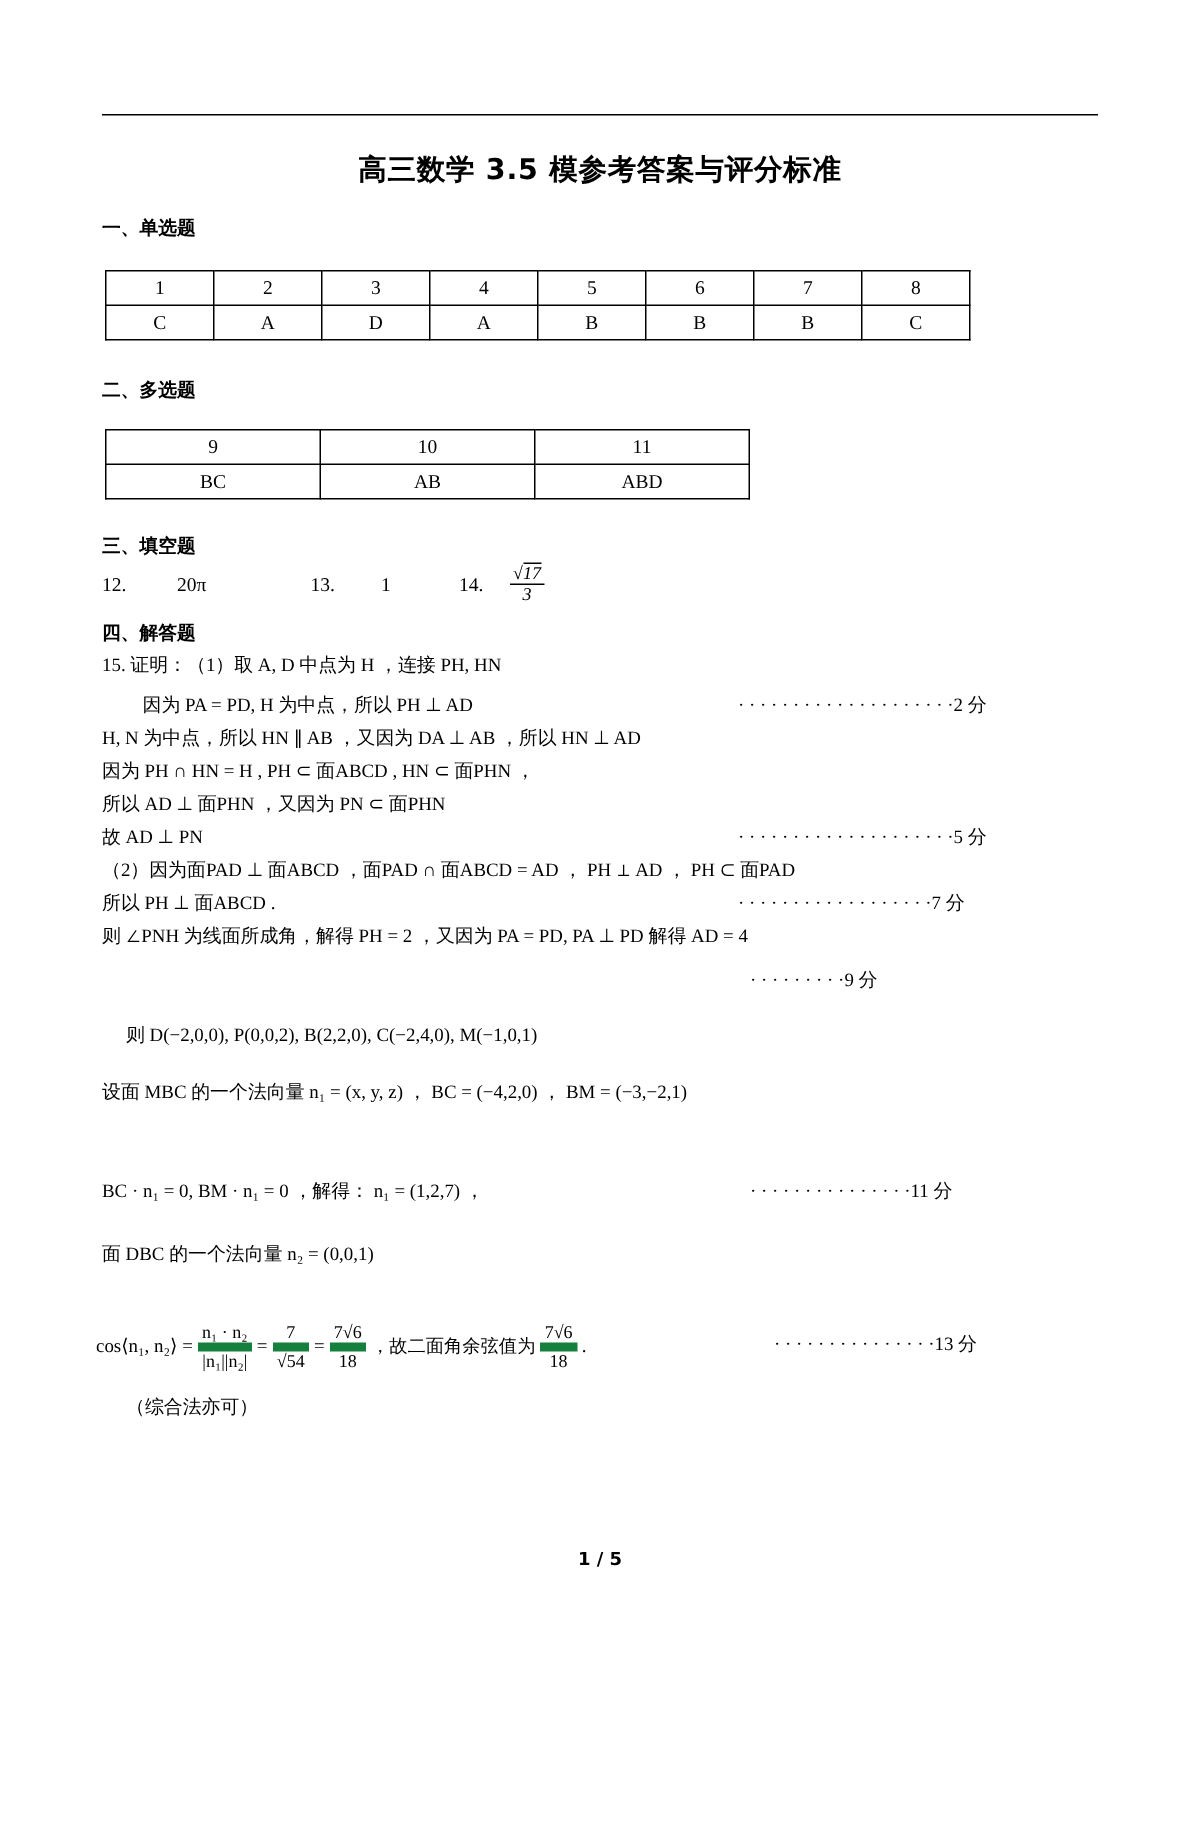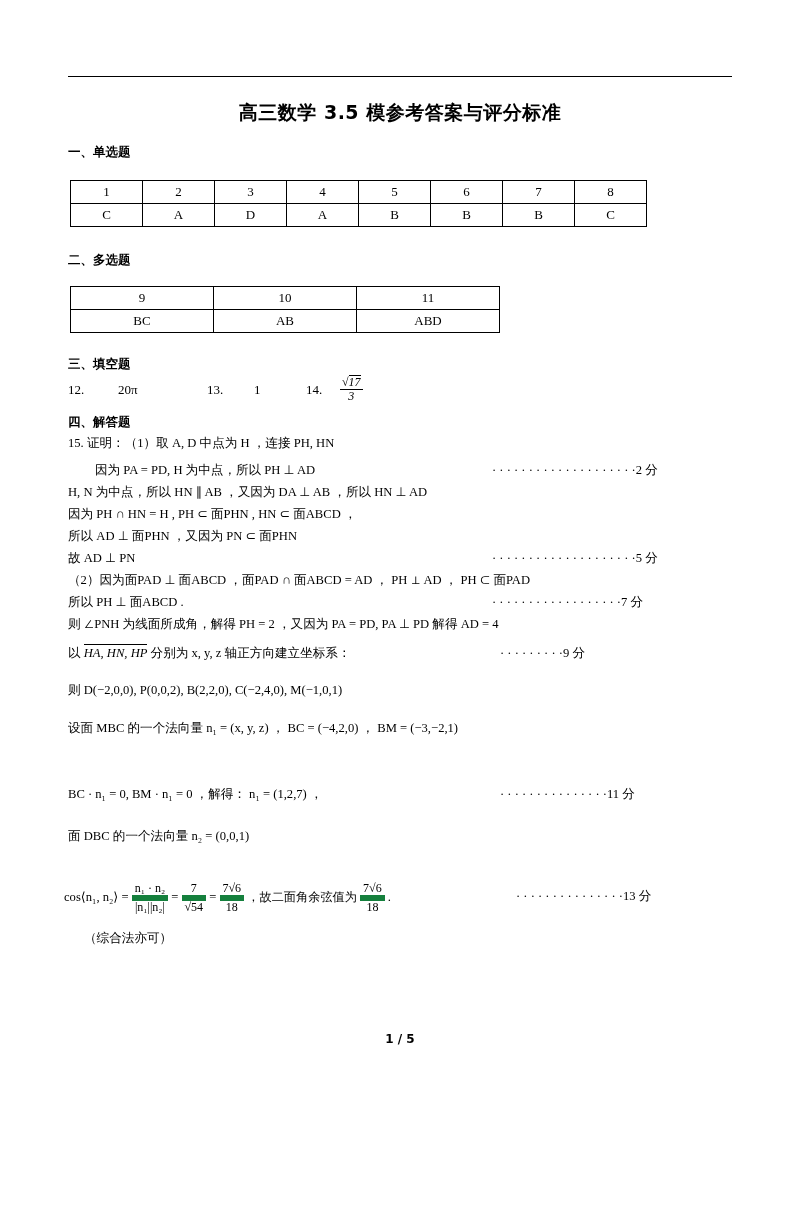--- a/index.html
+++ b/index.html
@@ -201,39 +201,36 @@
   </div>
 
   <div class="section-head" style="top:414px;">四、解答题</div>
 
   <div class="body-line" style="top:435px;">15. 证明：（1）取 A, D 中点为 H ，连接 PH, HN</div>
 
   <div class="body-line indent1" style="top:462px;">因为 PA = PD, H 为中点，所以 PH ⊥ AD</div>
   <div class="score" style="left:492px; top:462px;">· · · · · · · · · · · · · · · · · · · ·<span>2 分</span></div>
 
   <div class="body-line" style="top:484px;">H, N 为中点，所以 HN ∥ AB ，又因为 DA ⊥ AB ，所以 HN ⊥ AD</div>
-  <div class="body-line" style="top:506px;">因为 PH ∩ HN = H , PH ⊂ 面PHN , HN ⊂ 面ABCD ，</div>
+  <div class="body-line" style="top:506px;">因为 PH ∩ HN = H , PH ⊂ 面ABCD , HN ⊂ 面PHN ，</div>
   <div class="body-line" style="top:528px;">所以 AD ⊥ 面PHN ，又因为 PN ⊂ 面PHN</div>
 
   <div class="body-line" style="top:550px;">故 AD ⊥ PN</div>
   <div class="score" style="left:492px; top:550px;">· · · · · · · · · · · · · · · · · · · ·<span>5 分</span></div>
 
   <div class="body-line" style="top:572px;">（2）因为面PAD ⊥ 面ABCD ，面PAD ∩ 面ABCD = AD ， PH ⊥ AD ， PH ⊂ 面PAD</div>
 
   <div class="body-line" style="top:594px;">所以 PH ⊥ 面ABCD .</div>
   <div class="score" style="left:492px; top:594px;">· · · · · · · · · · · · · · · · · ·<span>7 分</span></div>
 
   <div class="body-line" style="top:616px;">则 ∠PNH 为线面所成角，解得 PH = 2 ，又因为 PA = PD, PA ⊥ PD 解得 AD = 4</div>
 
-  <div class="body-line" style="top:645px;">
-    <span>以 </span><span class="vec it">HA, HN, HP</span><span> 分别为 x, y, z 轴正方向建立坐标系：</span>
-  </div>
   <div class="score" style="left:500px; top:645px;">· · · · · · · · ·<span>9 分</span></div>
 
-  <div class="body-line" style="top:682px;">则 D(−2,0,0), P(0,0,2), B(2,2,0), C(−2,4,0), M(−1,0,1)</div>
+  <div class="body-line" style="top:682px;margin-left:16px;">则 D(−2,0,0), P(0,0,2), B(2,2,0), C(−2,4,0), M(−1,0,1)</div>
 
   <div class="body-line" style="top:720px;">设面 MBC 的一个法向量 n₁ = (x, y, z) ， BC = (−4,2,0) ， BM = (−3,−2,1)</div>
 
   <div class="body-line" style="top:786px;">BC · n₁ = 0, BM · n₁ = 0 ，解得： n₁ = (1,2,7) ，</div>
   <div class="score" style="left:500px; top:786px;">· · · · · · · · · · · · · · ·<span>11 分</span></div>
 
   <div class="body-line" style="top:828px;">面 DBC 的一个法向量 n₂ = (0,0,1)</div>
 
   <div class="body-line" style="top:882px; left:64px;">
     <span>cos⟨n₁, n₂⟩ =</span>

